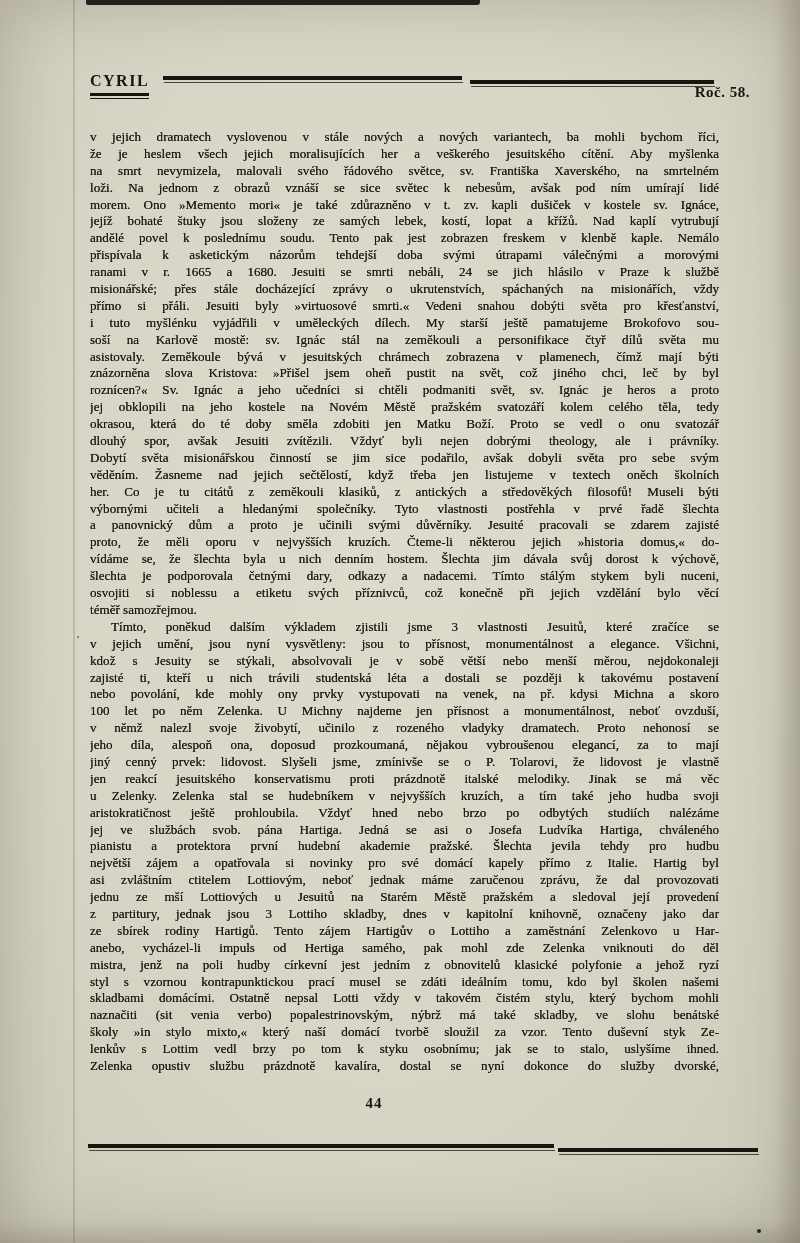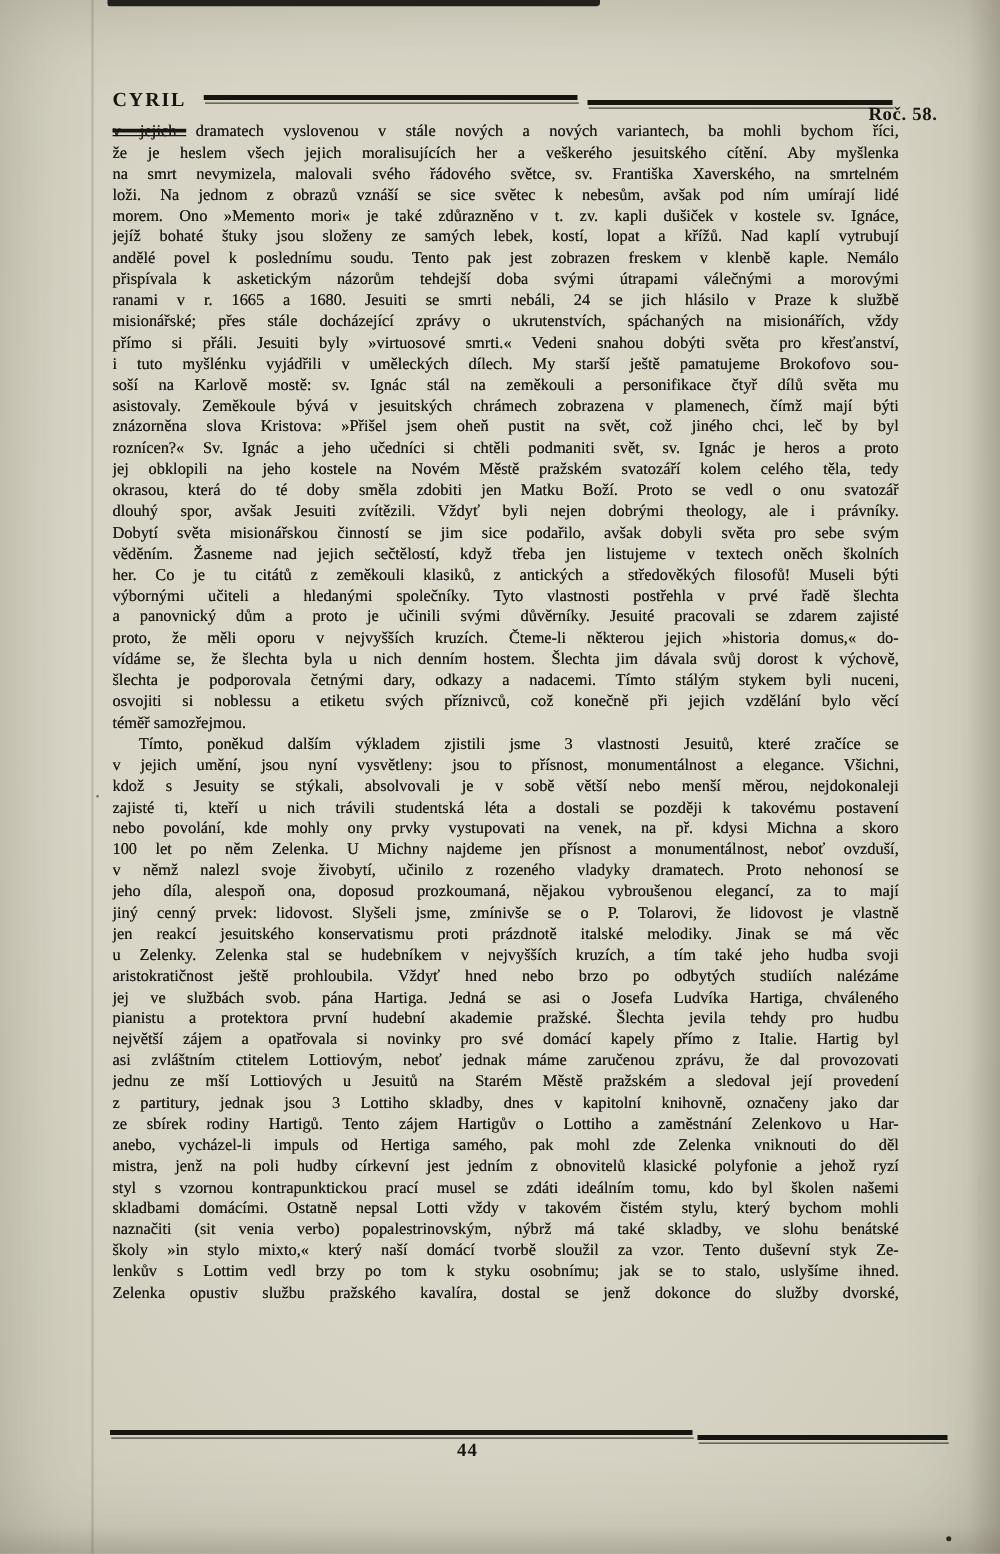--- a/index.html
+++ b/index.html
@@ -21,51 +21,51 @@
   .right-shade{position:absolute;right:0;top:0;bottom:0;width:26px;background:linear-gradient(to right,rgba(0,0,0,0),rgba(70,62,45,.18));}
   .bottom-shade{position:absolute;left:0;right:0;bottom:0;height:22px;background:linear-gradient(to bottom,rgba(0,0,0,0),rgba(70,62,45,.14));}
   .speck{position:absolute;background:#2a271f;border-radius:50%;}
   .speck.s1{left:757px;top:1229px;width:4px;height:4px;}
   .speck.s2{left:77px;top:636px;width:2px;height:2px;opacity:.6;}
 
   
   .masthead{
     position:absolute;left:90px;top:73px;
     font-size:16px;font-weight:bold;letter-spacing:1.5px;color:#17150f;
-    padding-bottom:14px;border-bottom:3px solid #17150f;line-height:1;
+    padding-bottom:4px;border-bottom:3px solid #17150f;line-height:1;
   }
   .masthead::after{content:"";position:absolute;left:0;right:0;bottom:-6px;height:1px;background:#17150f;}
   .rule{position:absolute;height:3.5px;background:#17150f;}
   .rule::after{content:"";position:absolute;left:1px;right:-1px;bottom:-3px;height:1px;background:rgba(23,21,15,.75);}
   .rule.hdr-a{left:163px;top:76px;width:299px;}
   .rule.hdr-b{left:470px;top:80px;width:244px;}
   .rule.ftr-a{left:88px;top:1144px;width:466px;}
   .rule.ftr-b{left:558px;top:1148px;width:200px;}
   .issue{
     position:absolute;right:50px;top:84px;
     font-size:15px;font-weight:bold;color:#17150f;letter-spacing:.5px;
   }
 
   
   .text-block{
-    position:absolute;left:90px;top:97px;width:629px;
+    position:absolute;left:90px;top:129px;width:629px;
     font-size:13.1px;line-height:16.9px;color:#1d1b16;
     text-shadow:0 0 .45px rgba(29,27,22,.85);
   }
   .para{margin:0;}
   .line{
     text-align:justify;text-align-last:justify;
     white-space:normal;overflow:hidden;height:16.9px;
   }
   .line.indent{text-indent:21px;}
   .line.last-left{text-align-last:left;}
 
   
   .folio{
-    position:absolute;left:0;right:88px;top:1153px;text-align:center;
+    position:absolute;left:0;right:88px;top:1095px;text-align:center;
     font-size:15px;font-weight:bold;color:#17150f;letter-spacing:1px;margin-left:36px;
   }
 </style>
 </head>
 <body>
 
 <div class="page">
   <div class="top-sliver"></div>
   <div class="left-gutter"></div>
   <div class="right-shade"></div>
@@ -130,20 +130,20 @@
         <div class="line">jednu ze mší Lottiových u Jesuitů na Starém Městě pražském a sledoval její provedení</div>
         <div class="line">z partitury, jednak jsou 3 Lottiho skladby, dnes v kapitolní knihovně, označeny jako dar</div>
         <div class="line">ze sbírek rodiny Hartigů. Tento zájem Hartigův o Lottiho a zaměstnání Zelenkovo u Har-</div>
         <div class="line">anebo, vycházel-li impuls od Hertiga samého, pak mohl zde Zelenka vniknouti do děl</div>
         <div class="line">mistra, jenž na poli hudby církevní jest jedním z obnovitelů klasické polyfonie a jehož ryzí</div>
         <div class="line">styl s vzornou kontrapunktickou prací musel se zdáti ideálním tomu, kdo byl školen našemi</div>
         <div class="line">skladbami domácími. Ostatně nepsal Lotti vždy v takovém čistém stylu, který bychom mohli</div>
         <div class="line">naznačiti (sit venia verbo) popalestrinovským, nýbrž má také skladby, ve slohu benátské</div>
         <div class="line">školy »in stylo mixto,« který naší domácí tvorbě sloužil za vzor. Tento duševní styk Ze-</div>
         <div class="line">lenkův s Lottim vedl brzy po tom k styku osobnímu; jak se to stalo, uslyšíme ihned.</div>
-        <div class="line">Zelenka opustiv službu pražského kavalíra, dostal se jenž dokonce do služby dvorské,</div>
+        <div class="line">Zelenka opustiv službu prázdnotě kavalíra, dostal se nyní dokonce do služby dvorské,</div>
       </div>
     </div>
 
   <div class="rule ftr-a"></div>
   <div class="rule ftr-b"></div>
   <div class="folio">44</div>
 </div>
 
 </body></html>

